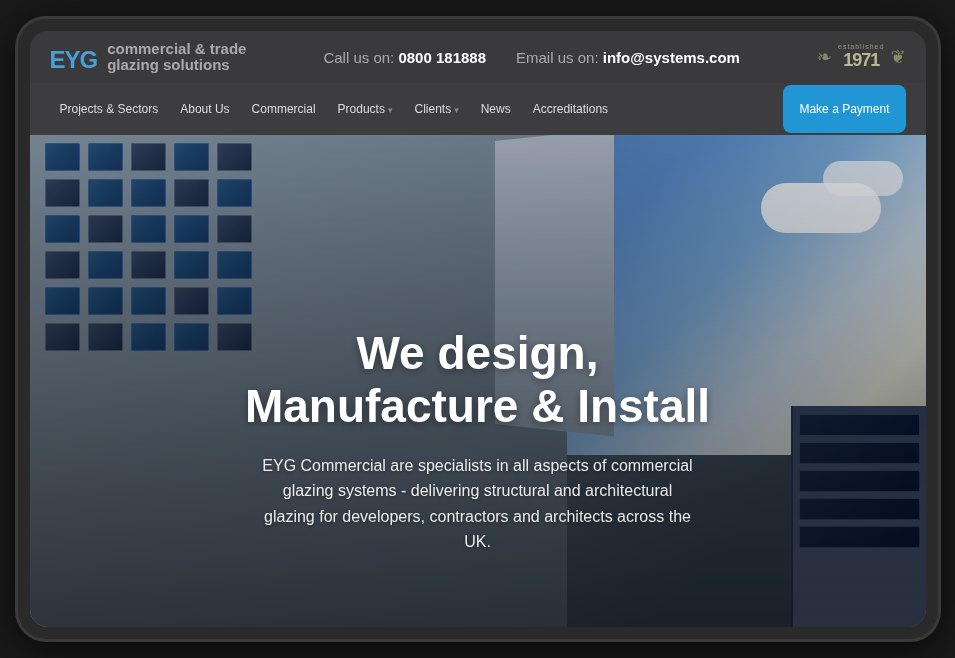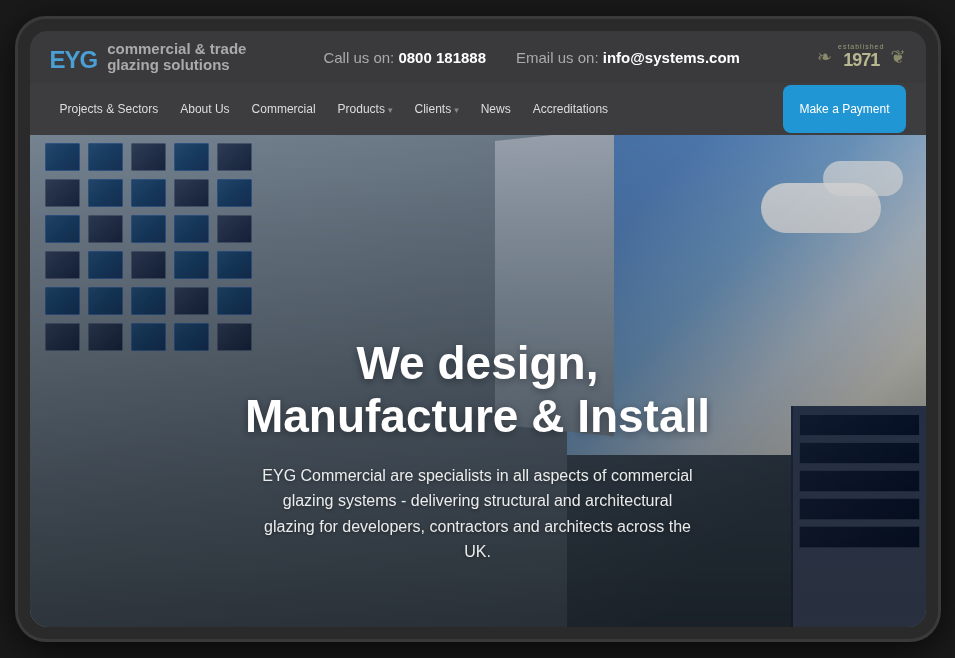--- a/index.html
+++ b/index.html
@@ -269,21 +269,21 @@
         to bottom,
         rgba(0,0,0,0.15) 0%,
         rgba(0,0,0,0.3) 40%,
         rgba(0,0,0,0.55) 100%
       );
     }
 
     
     .hero-content {
       position: absolute;
-      bottom: 50px;
+      bottom: 60px;
       left: 50%;
       transform: translateX(-50%);
       text-align: center;
       width: 520px;
     }
 
     .hero-headline {
       font-size: 46px;
       font-weight: 800;
       color: #fff;

